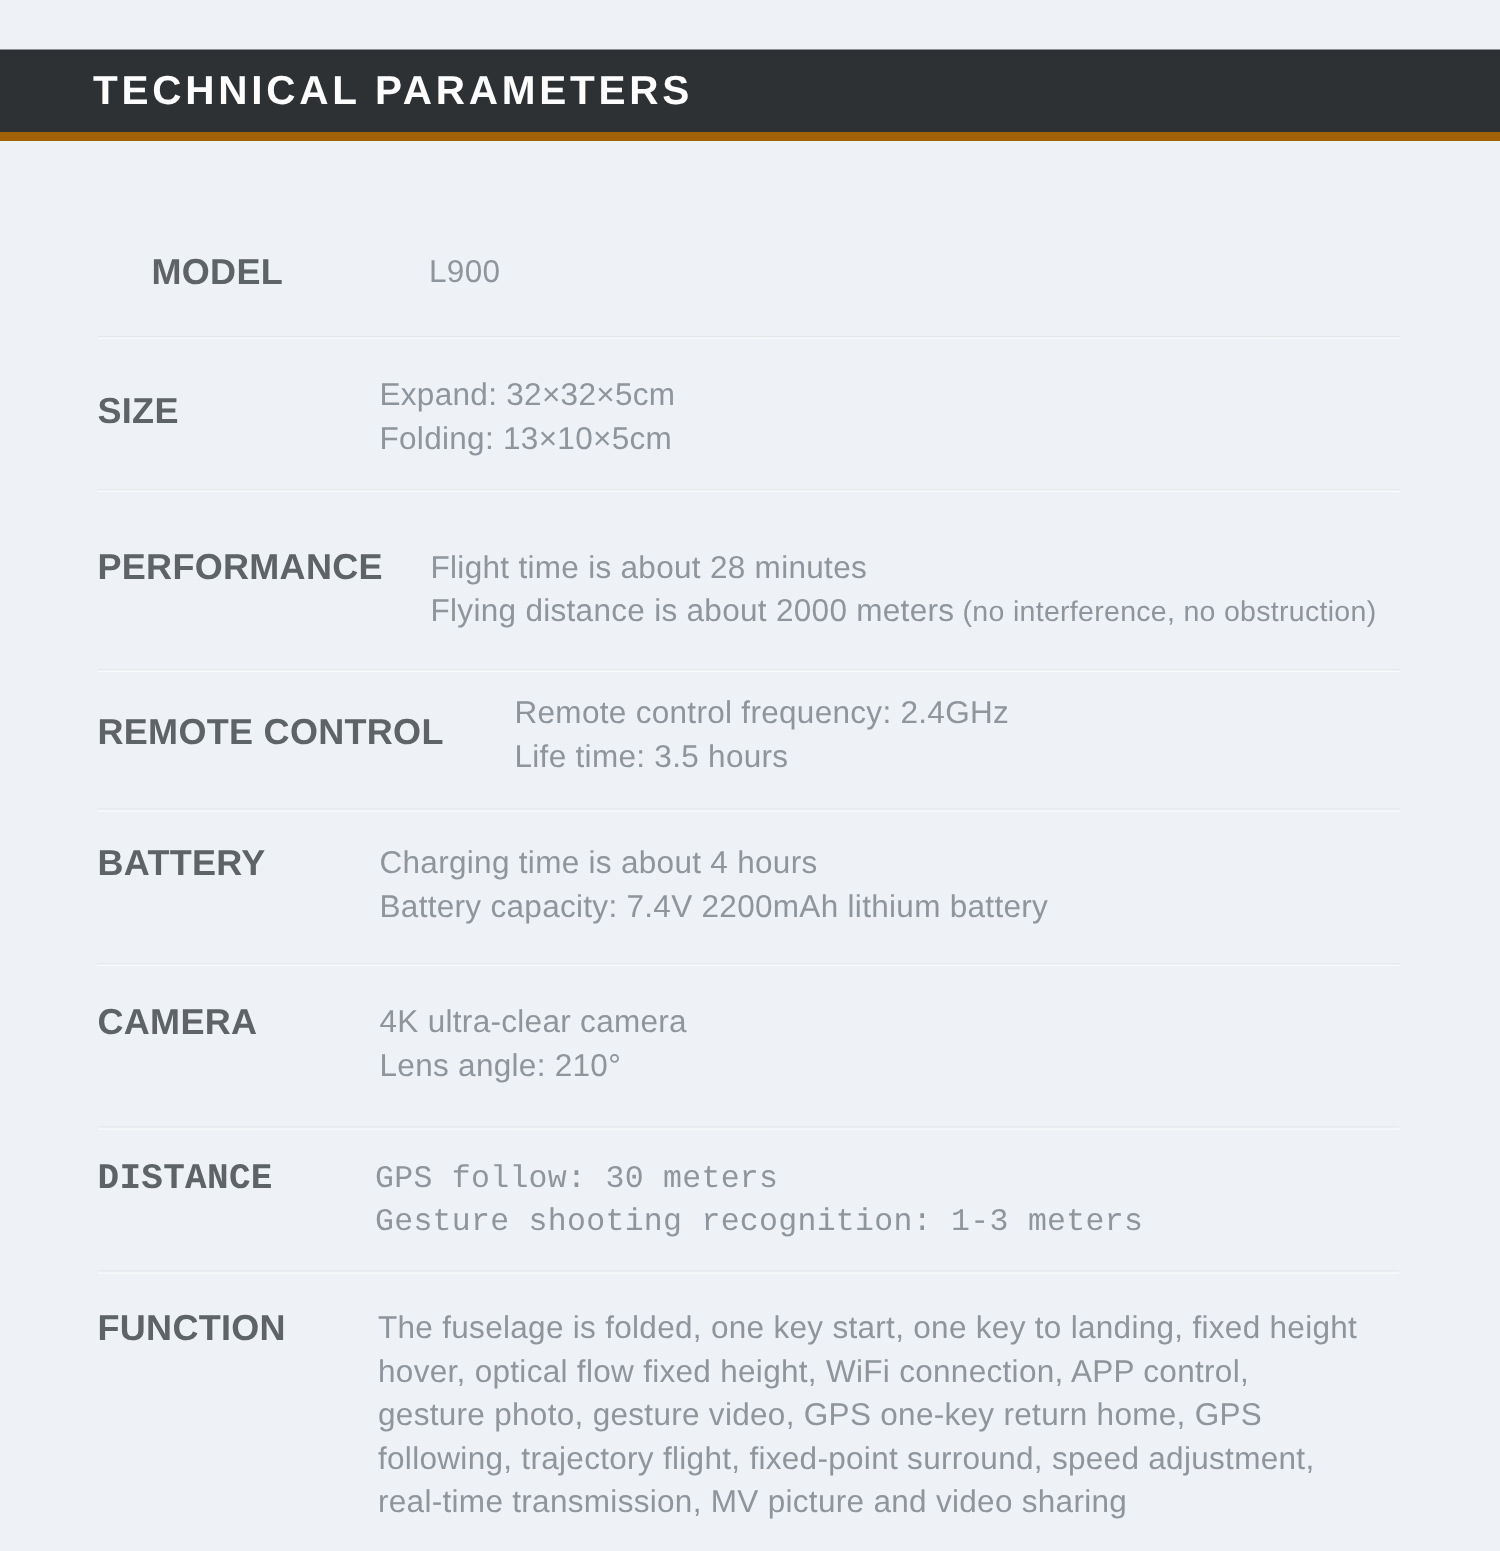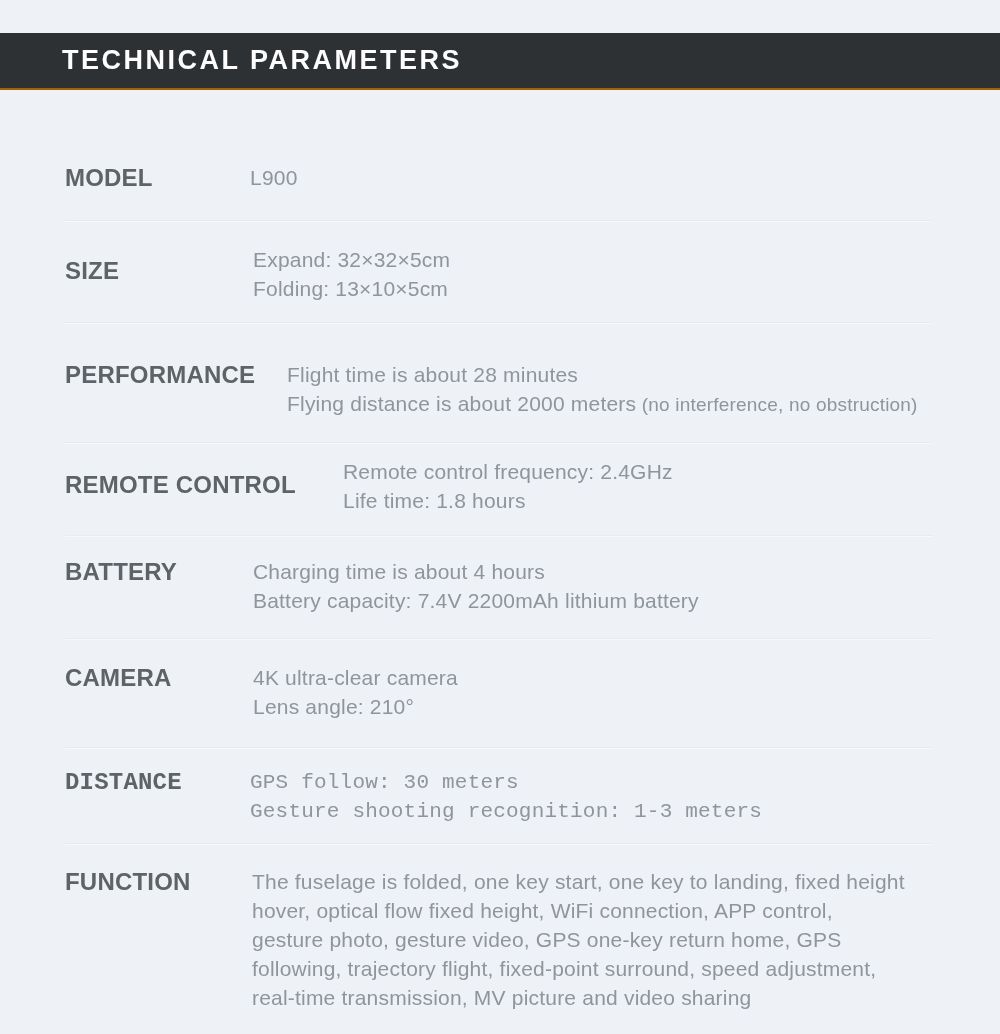--- a/index.html
+++ b/index.html
@@ -7,21 +7,21 @@
     width:1000px;height:1034px;
     background:#eef1f6;
     font-family:"Liberation Sans","DejaVu Sans",sans-serif;
     overflow:hidden;
     -webkit-font-smoothing:antialiased;
   }
   .header-bar{
     margin-top:33px;
     height:55px;
     background:#2e3134;
-    border-bottom:2px solid #a16207;
+    border-bottom:6px solid #a16207;
     display:flex;
     align-items:center;
   }
   .header-title{
     margin-left:62px;
     color:#fdfdfd;
     font-size:27px;
     font-weight:600;
     letter-spacing:2.5px;
     white-space:nowrap;
@@ -49,21 +49,21 @@
   .value{
     flex:1 1 auto;
     color:#8e959c;
     font-size:21px;
     line-height:29px;
     letter-spacing:0.2px;
   }
   .line{white-space:nowrap;}
   .note{font-size:19px;}
   
-  .r1{height:130px;padding-top:73px;} .r1 .label{width:185px;}
+  .r1{height:130px;padding-top:73px;margin-left:36px;} .r1 .label{width:185px;}
   .r2{height:100px;padding-top:23px;} .r2 .label{width:188px;margin-top:11px;}
   .r3{height:118px;padding-top:36px;} .r3 .label{width:222px;}
   .r4{height:91px; padding-top:13px;} .r4 .label{width:278px;margin-top:13px;}
   .r5{height:101px;padding-top:20px;justify-content:center;} .r5 .label{width:188px;}
   .r6{height:107px;padding-top:23px;} .r6 .label{width:188px;}
   .r7{height:94px; padding-top:19px;font-family:Liberation Mono, monospace;} .r7 .label{width:185px;}
   .r8{height:191px;padding-top:22px;} .r8 .label{width:187px;}
 </style>
 </head>
 <body>
@@ -97,21 +97,21 @@
       <div class="line">Flight time is about 28 minutes</div>
       <div class="line"><span>Flying distance is about 2000 meters</span><span class="note"> (no interference, no obstruction)</span></div>
     </div>
   </div>
   <div class="divider"></div>
 
   <div class="row r4">
     <div class="label">REMOTE CONTROL</div>
     <div class="value">
       <div class="line">Remote control frequency: 2.4GHz</div>
-      <div class="line">Life time: 1.8 hours</div>
+      <div class="line">Life time: 3.5 hours</div>
     </div>
   </div>
   <div class="divider"></div>
 
   <div class="row r5">
     <div class="label">BATTERY</div>
     <div class="value">
       <div class="line">Charging time is about 4 hours</div>
       <div class="line">Battery capacity: 7.4V 2200mAh lithium battery</div>
     </div>

